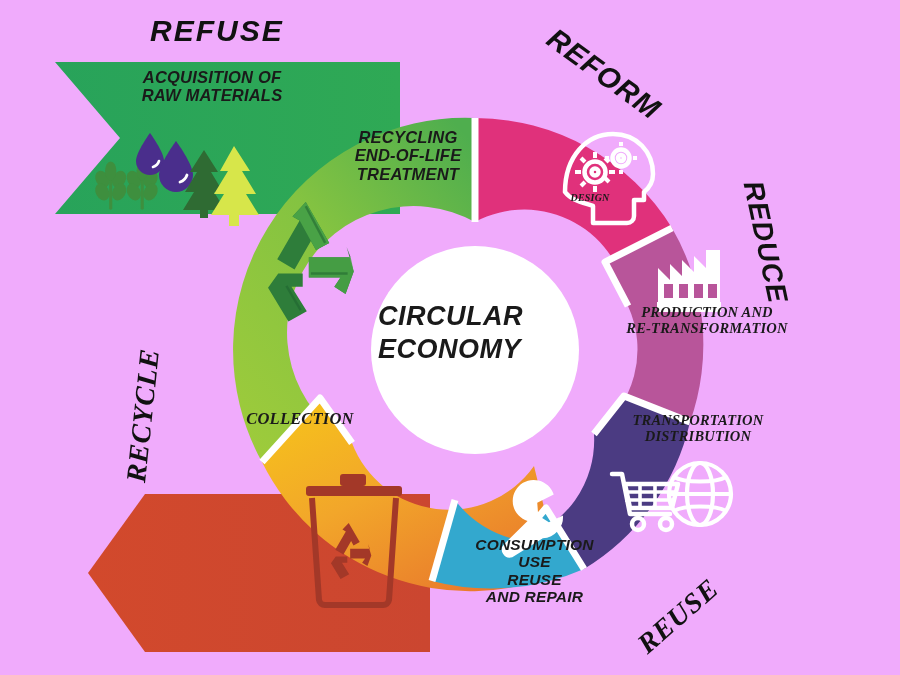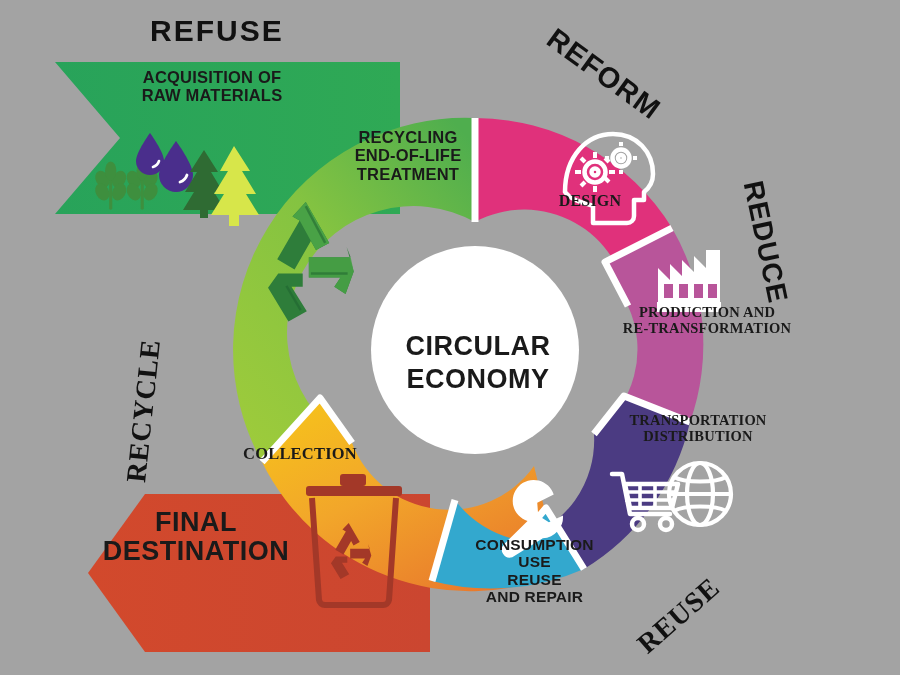--- a/index.html
+++ b/index.html
@@ -1,21 +1,22 @@
 <!DOCTYPE html>
 <html><head>
 <meta charset="utf-8">
 <style>
   html,body{margin:0;padding:0;background:#ffffff;}
   body{font-family:"Liberation Sans",sans-serif;}
   #stage{
     position:relative;
     width:900px;height:675px;
-    background:#a3a3a3;
+    background:#f0abfc;
     overflow:hidden;
+    font-style:italic;
   }
   #wheel{position:absolute;left:0;top:0;width:900px;height:675px;}
 
   
   .lbl{
     position:absolute;
     color:#1a1a1a;
     font-weight:bold;
     text-align:center;
     line-height:1.12;
@@ -37,32 +38,32 @@
   
   #kw-refuse{left:150px;top:14px;font-size:30px;letter-spacing:2px;}
   #kw-reform{left:560px;top:22px;font-size:29px;transform:rotate(36deg);transform-origin:left top;letter-spacing:1px;}
   #kw-reduce{left:768px;top:178px;font-size:28px;transform:rotate(78deg);transform-origin:left top;letter-spacing:1px;}
   #kw-reuse{left:652px;top:628px;font-size:28px;transform:rotate(-41deg);transform-origin:left bottom;letter-spacing:1px;}
   #kw-recycle{left:152px;top:452px;font-size:28px;transform:rotate(-84deg);transform-origin:left bottom;letter-spacing:1px;}
 
   
   #cap-raw{left:102px;top:68px;width:220px;font-size:16.5px;}
   #cap-recycling{left:318px;top:128px;width:180px;font-size:16.5px;}
-  #cap-design{left:530px;top:192px;width:120px;font-size:16px;font-family:"Liberation Serif",serif;}
+  #cap-design{left:530px;top:192px;width:120px;font-size:10px;font-family:"Liberation Serif",serif;}
   #cap-production{left:612px;top:304px;width:190px;font-size:14.5px;font-family:"Liberation Serif",serif;}
   #cap-transport{left:608px;top:412px;width:180px;font-size:14.5px;font-family:"Liberation Serif",serif;}
   #cap-consumption{left:452px;top:536px;width:165px;font-size:15.5px;}
-  #cap-collection{left:230px;top:410px;width:140px;font-size:16.5px;font-family:"Liberation Serif",serif;margin-top:35px;}
+  #cap-collection{left:230px;top:410px;width:140px;font-size:16.5px;font-family:"Liberation Serif",serif;}
 
   #cap-final{left:96px;top:508px;width:200px;font-size:27px;line-height:1.06;letter-spacing:.5px;}
   #cap-final-sub{left:90px;top:568px;width:220px;font-size:17.5px;line-height:1.15;}
 
   #center-text{
-    position:absolute;left:378px;top:330px;width:200px;
-    text-align:center;font-size:27px;font-weight:bold;color:#1a1a1a;
+    position:absolute;left:378px;top:300px;width:200px;
+    text-align:left;font-size:27px;font-weight:bold;color:#1a1a1a;
     line-height:1.22;letter-spacing:.5px;white-space:pre-line;
   }
 </style>
 </head>
 <body>
 
 <div id="stage">
 
   <svg id="wheel" viewBox="0 0 900 675">
     <defs>
@@ -286,19 +287,17 @@
   <div class="lbl" id="cap-transport">TRANSPORTATION
 DISTRIBUTION</div>
   <div class="lbl" id="cap-production">PRODUCTION AND
 RE-TRANSFORMATION</div>
   <div class="lbl" id="cap-consumption">CONSUMPTION
 USE
 REUSE
 AND REPAIR</div>
   <div class="lbl" id="cap-collection">COLLECTION</div>
 
-  <div class="lbl" id="cap-final">FINAL
-DESTINATION</div>
 
   <div id="center-text">CIRCULAR
 ECONOMY</div>
 
 </div>
 
 </body></html>

